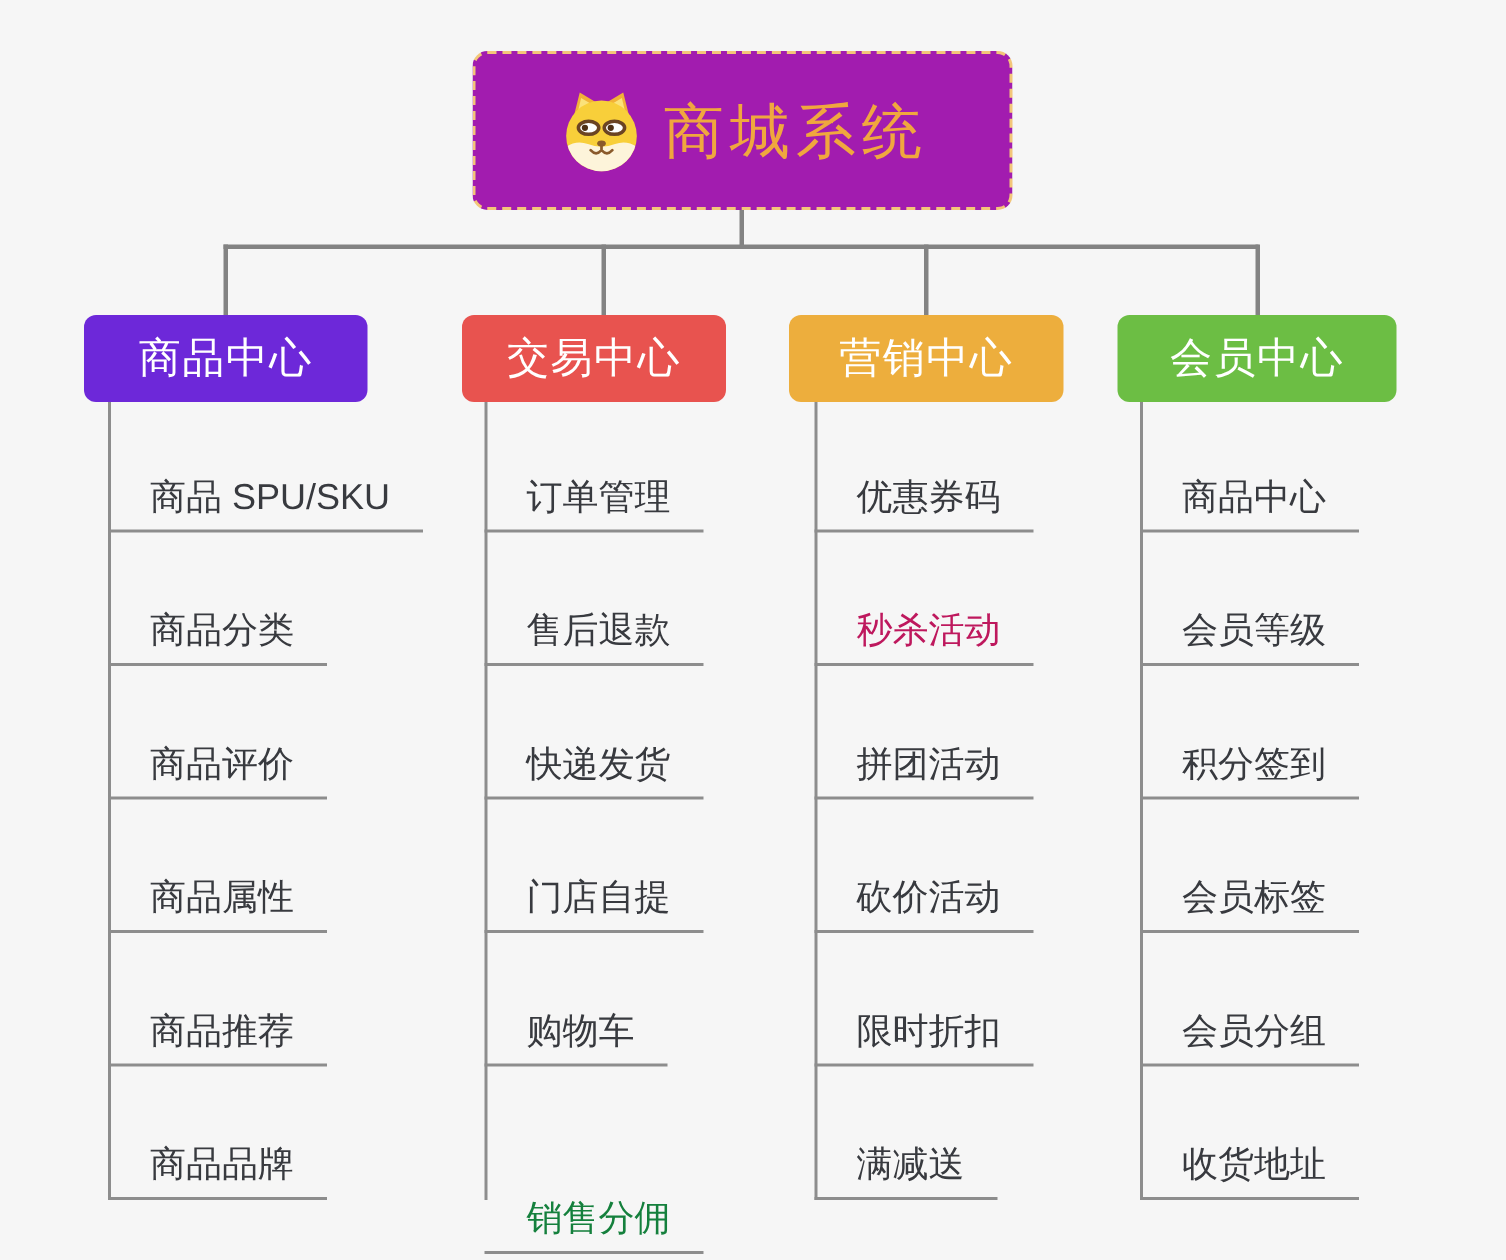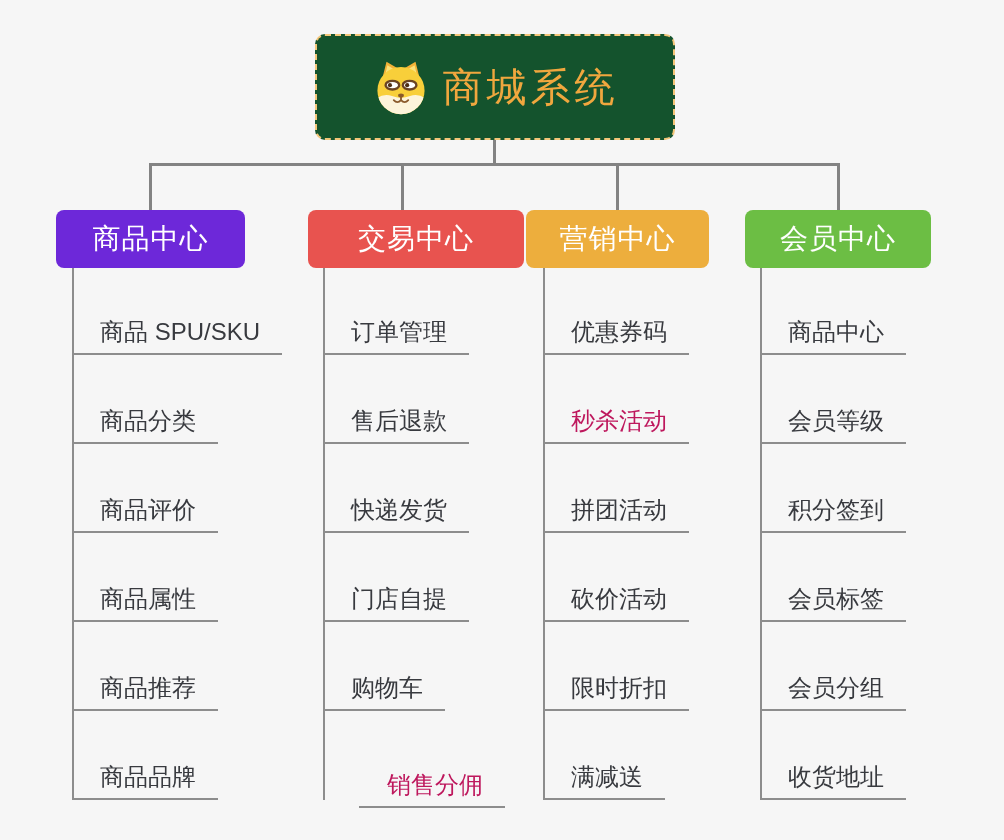--- a/index.html
+++ b/index.html
@@ -36,21 +36,21 @@
   }
 </style>
 </head>
 <body>
 
 <div class="canvas">
 
   <div class="cline stem" style="background: rgb(131, 131, 131);"></div>
   <div class="cline bus" style="background: rgb(131, 131, 131);"></div>
 
-  <div class="root" style="border-color: rgb(243, 198, 121); background: #14532d; justify-content: center;">
+  <div class="root" style="border-color: rgb(243, 198, 121); background: #a21caf; justify-content: center;">
     <svg width="58" height="58" viewBox="0 0 64 64">
       <path d="M11 24 L16 4 L31 13 Z" fill="#f2b237"></path>
       <path d="M53 24 L48 4 L33 13 Z" fill="#f2b237"></path>
       <path d="M14 21 L17 8 L27 14 Z" fill="#fbe27a"></path>
       <path d="M50 21 L47 8 L37 14 Z" fill="#fbe27a"></path>
       <clipPath id="headClip">
           <circle cx="32" cy="36" r="26"></circle>
         </clipPath>
       <g clip-path="url(#headClip)">
         <rect x="0" y="0" width="64" height="64" fill="#f8cf3a"></rect>
@@ -72,30 +72,30 @@
         <span>商品中心</span>
       </div>
       <div class="cline vline" style="left: 72px; top: 268px; height: 532px; background: rgb(141, 141, 141);"></div>
       <div class="leaf" style="left: 72px; top: 315px; border-bottom-color: rgb(141, 141, 141); color: rgb(56, 58, 63);"><span>商品 SPU/SKU</span></div>
       <div class="leaf" style="left: 72px; top: 404px; border-bottom-color: rgb(141, 141, 141); color: rgb(56, 58, 63);"><span>商品分类</span></div>
       <div class="leaf" style="left: 72px; top: 493px; border-bottom-color: rgb(141, 141, 141); color: rgb(56, 58, 63);"><span>商品评价</span></div>
       <div class="leaf" style="left: 72px; top: 582px; border-bottom-color: rgb(141, 141, 141); color: rgb(56, 58, 63);"><span>商品属性</span></div>
       <div class="leaf" style="left: 72px; top: 671px; border-bottom-color: rgb(141, 141, 141); color: rgb(56, 58, 63);"><span>商品推荐</span></div>
       <div class="leaf" style="left: 72px; top: 760px; border-bottom-color: rgb(141, 141, 141); color: rgb(56, 58, 63);"><span>商品品牌</span></div>
       <div class="cline drop" style="left: 401px; top: 163px; height: 47px; background: rgb(131, 131, 131);"></div>
-      <div class="branch-node" style="left: 308px; top: 210px; width: 216px; background: rgb(232, 83, 79);">
+      <div class="branch-node" style="left: 308px; top: 210px; width: 176px; background: rgb(232, 83, 79);">
         <span>交易中心</span>
       </div>
       <div class="cline vline" style="left: 323px; top: 268px; height: 532px; background: rgb(141, 141, 141);"></div>
       <div class="leaf" style="left: 323px; top: 315px; border-bottom-color: rgb(141, 141, 141); color: rgb(56, 58, 63);"><span>订单管理</span></div>
       <div class="leaf" style="left: 323px; top: 404px; border-bottom-color: rgb(141, 141, 141); color: rgb(56, 58, 63);"><span>售后退款</span></div>
       <div class="leaf" style="left: 323px; top: 493px; border-bottom-color: rgb(141, 141, 141); color: rgb(56, 58, 63);"><span>快递发货</span></div>
       <div class="leaf" style="left: 323px; top: 582px; border-bottom-color: rgb(141, 141, 141); color: rgb(56, 58, 63);"><span>门店自提</span></div>
       <div class="leaf" style="left: 323px; top: 671px; border-bottom-color: rgb(141, 141, 141); color: rgb(56, 58, 63);"><span>购物车</span></div>
-      <div class="leaf" style="left: 323px; top: 768px; border-bottom-color: rgb(141, 141, 141); color: #be185d; margin-left: 36px;"><span>销售分佣</span></div>
+      <div class="leaf" style="left: 323px; top: 796px; border-bottom-color: rgb(141, 141, 141); color: #15803d;"><span>销售分佣</span></div>
       <div class="cline drop" style="left: 616px; top: 163px; height: 47px; background: rgb(131, 131, 131);"></div>
       <div class="branch-node" style="left: 526px; top: 210px; width: 183px; background: rgb(237, 174, 61);">
         <span>营销中心</span>
       </div>
       <div class="cline vline" style="left: 543px; top: 268px; height: 532px; background: rgb(141, 141, 141);"></div>
       <div class="leaf" style="left: 543px; top: 315px; border-bottom-color: rgb(141, 141, 141); color: rgb(56, 58, 63);"><span>优惠券码</span></div>
       <div class="leaf" style="left: 543px; top: 404px; border-bottom-color: rgb(141, 141, 141); color: #be185d;"><span>秒杀活动</span></div>
       <div class="leaf" style="left: 543px; top: 493px; border-bottom-color: rgb(141, 141, 141); color: rgb(56, 58, 63);"><span>拼团活动</span></div>
       <div class="leaf" style="left: 543px; top: 582px; border-bottom-color: rgb(141, 141, 141); color: rgb(56, 58, 63);"><span>砍价活动</span></div>
       <div class="leaf" style="left: 543px; top: 671px; border-bottom-color: rgb(141, 141, 141); color: rgb(56, 58, 63);"><span>限时折扣</span></div>

